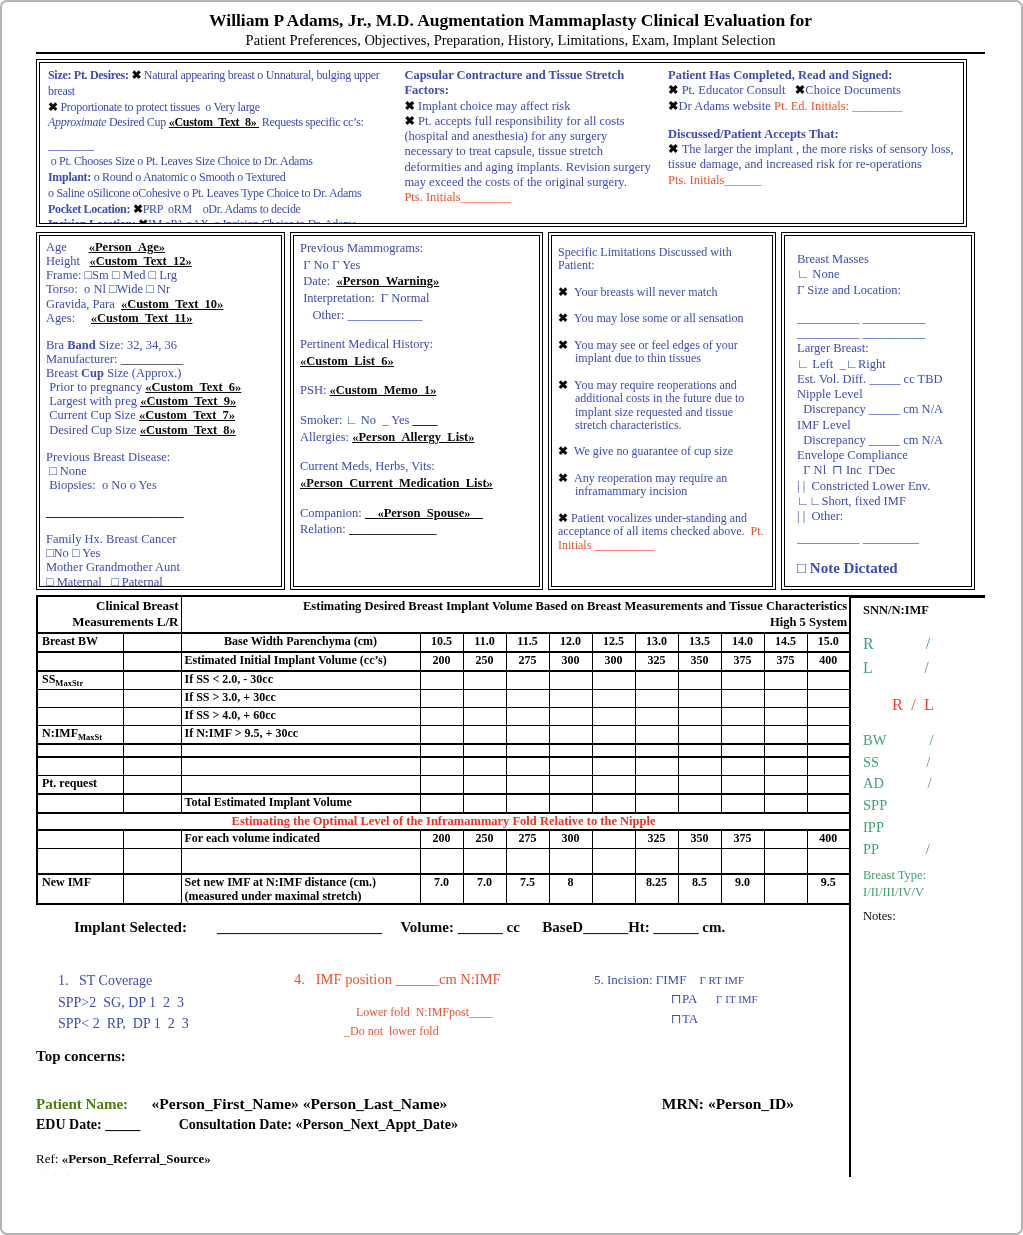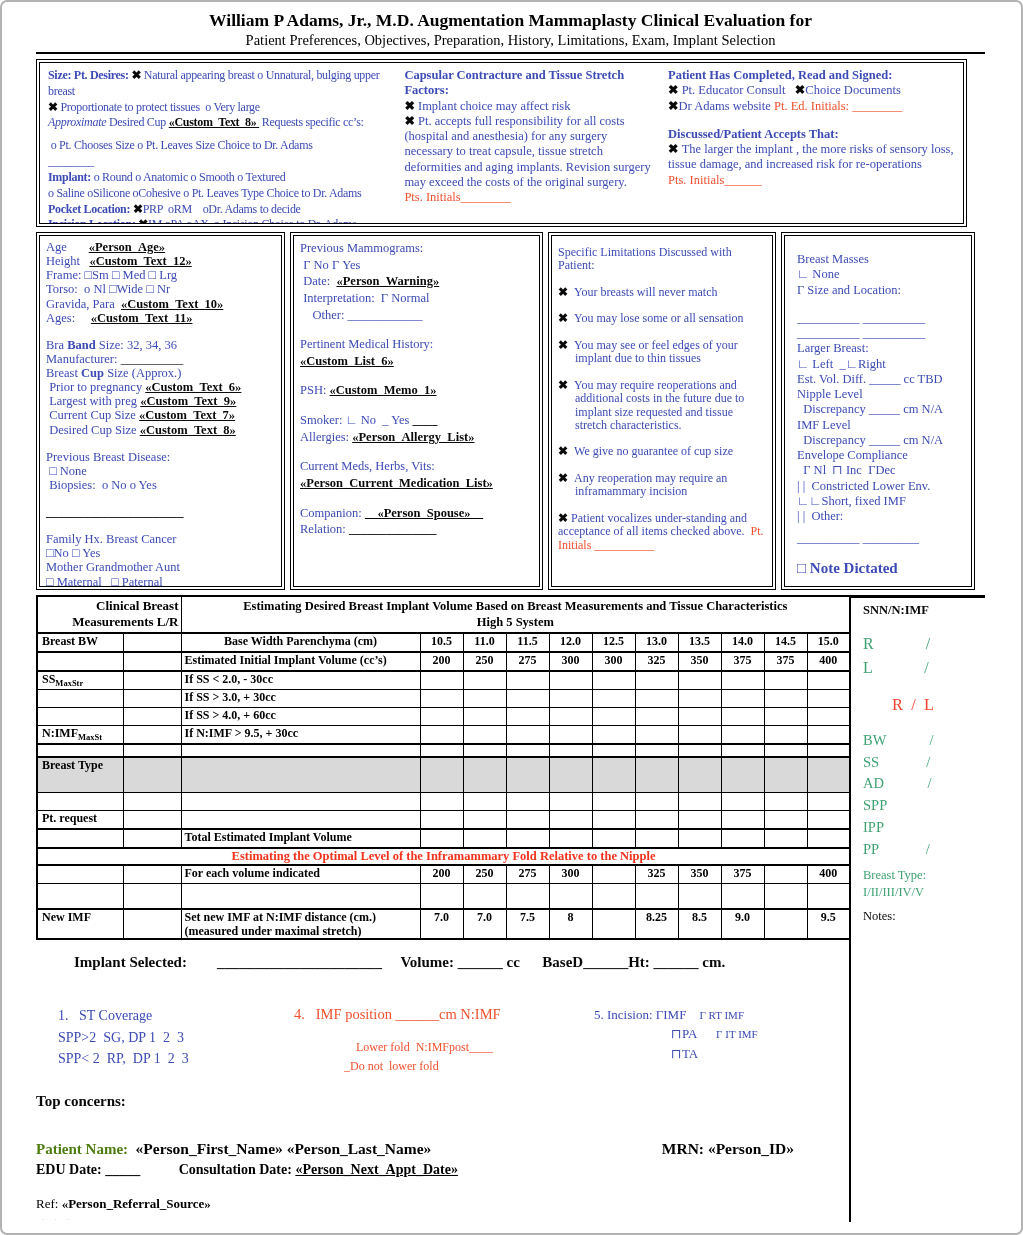--- a/index.html
+++ b/index.html
@@ -29,23 +29,23 @@
   .sg.x{color:#0a0a0a;font-weight:bold;}
   .sg.k{color:#0a0a0a;}
   .sg.kb{color:#0a0a0a;font-weight:bold;}
   .sg.m{color:#0a0a0a;font-weight:bold;text-decoration:underline;}
   .sg.r{color:#f0512e;}
   .sg.g{color:#3fa371;}
   .sg.rd{color:#f4432e;}
   .sg.r2{color:#f0512e;font-size:14.5px;}
   .sg.r2s{color:#f0512e;font-size:12px;}
   .sg.pbl{color:#4d7c0f;font-weight:bold;font-size:15px;}
-  .sg.kb15{color:#000;font-weight:bold;font-size:15.5px;}
+  .sg.kb15{color:#000;font-weight:bold;font-size:15.5px;margin-left:16px;}
   .sg.kb14{color:#000;font-weight:bold;font-size:14px;}
-  .sg.kb14u{color:#000;font-weight:bold;font-size:14px;text-decoration:underline;}
+  .sg.kb14u{color:#000;font-weight:bold;font-size:14px;}
   .sg.k13{color:#000;font-size:13px;}
   .sg.kb13{color:#000;font-weight:bold;font-size:13px;}
   
   .topbox{border:4px double #000;margin:5px 18px 0 0;height:168px;box-sizing:border-box;
     display:flex;gap:12px;padding:5px 8px 0 8px;overflow:hidden;}
   .topbox .c1{width:39%;font-size:12px;letter-spacing:-0.3px;line-height:1.32;}
   .topbox .c2{width:28.5%;font-size:12.5px;line-height:1.22;}
   .topbox .c3{width:32.5%;font-size:12.5px;line-height:1.22;}
   
   .row2{display:flex;gap:5px;margin:5px 10px 0 0;height:358px;}
@@ -61,40 +61,40 @@
     padding:4px 0 0 12px;box-sizing:border-box;font-size:12.5px;line-height:1.35;}
   .side .ln.lg{font-size:16px;line-height:1.5;}
   .side .ln.lg2{font-size:16.5px;line-height:1.45;}
   .side .ln.md{font-size:14.5px;line-height:1.5;}
   
   .tblwrap table{border-collapse:collapse;table-layout:fixed;width:813px;color:#000;
     border:2.5px solid #000;}
   .tblwrap th,.tblwrap td{border:1px solid #000;}
   .tblwrap thead th{border-bottom:2.5px solid #000;padding:1px 2px;vertical-align:top;}
   .corner{font-size:13px;font-weight:bold;text-align:right;line-height:1.25;}
-  .mainhdr{font-size:12.5px;font-weight:bold;text-align:center;line-height:1.3;}
+  .mainhdr{font-size:12.5px;font-weight:bold;text-align:right;line-height:1.3;}
   .tblwrap td{padding:0 3px;height:17px;font-weight:bold;font-size:12px;line-height:1.18;vertical-align:top;}
   .tblwrap td.lab{padding-left:4px;}
   .tblwrap td.val{text-align:center;}
   .tblwrap td.desc.ctr{text-align:center;}
   .tblwrap tr.bb2 td{border-bottom:2.5px solid #000;}
   .tblwrap tr.rsm td{height:11px;}
   .tblwrap tr.gray td{background:#d9d9d9;}
   .tblwrap tr.rtall td{height:34px;}
   .tblwrap tr.rtall2 td{height:24px;}
   .tblwrap td.redrow{color:#f2321c;text-align:center;font-weight:bold;font-size:12.5px;
     border-top:2.5px solid #000;border-bottom:2.5px solid #000;height:15px;}
   sub{font-size:8.5px;}
   
   .implantline{margin-top:14px;font-size:15px;margin-left:38px;}
   .notes{display:flex;margin-top:34px;}
   .n1{width:236px;margin-left:22px;font-size:14px;line-height:1.55;}
   .n2{width:300px;font-size:14px;line-height:1.35;}
   .n3{flex:1;font-size:13px;line-height:1.5;}
-  .topc{margin-top:18px;font-size:15px;font-weight:bold;}
+  .topc{margin-top:8px;font-size:15px;font-weight:bold;}
   .patrow{display:flex;margin-top:30px;align-items:baseline;}
   .patrow .mrn{margin-left:auto;margin-right:55px;}
   .edurow{margin-top:2px;}
   .refrow{margin-top:16px;}
   .artifact{color:#c9c9c9;font-size:9px;letter-spacing:4px;margin-left:6px;}
 </style>
 </head>
 <body>
 
 <div class="sheet">
@@ -103,22 +103,22 @@
     <div class="t1">William P Adams, Jr., M.D. Augmentation Mammaplasty Clinical Evaluation for</div>
     <div class="t2">Patient Preferences, Objectives, Preparation, History, Limitations, Exam, Implant Selection</div>
   </div>
 
   <div class="topbox">
     <div class="c1">
         <div class="ln"><span class="sg bb">Size: Pt. Desires: </span><span class="sg x">✖ </span><span class="sg b">Natural appearing breast o Unnatural, bulging upper breast</span></div>
         <div class="ln"><span class="sg x">✖ </span><span class="sg b">Proportionate to protect tissues  o Very large</span></div>
         <div class="ln"><span class="sg bi">Approximate</span><span class="sg b"> Desired Cup </span><span class="sg m">«Custom_Text_8» </span><span class="sg b"> Requests specific cc’s:</span></div>
         <div class="ln gap8">&nbsp;</div>
+        <div class="ln"><span class="sg b">________</span></div>
         <div class="ln"><span class="sg b"> o Pt. Chooses Size o Pt. Leaves Size Choice to Dr. Adams</span></div>
-        <div class="ln"><span class="sg b">________</span></div>
         <div class="ln"><span class="sg bb">Implant:</span><span class="sg b"> o Round o Anatomic o Smooth o Textured</span></div>
         <div class="ln"><span class="sg b">o Saline oSilicone oCohesive o Pt. Leaves Type Choice to Dr. Adams</span></div>
         <div class="ln"><span class="sg bb">Pocket Location: </span><span class="sg x">✖</span><span class="sg b">PRP  oRM    oDr. Adams to decide</span></div>
         <div class="ln"><span class="sg bb">Incision Location: </span><span class="sg x">✖</span><span class="sg b">IM oPA oAX  o Incision Choice to Dr. Adams</span></div>
       </div>
     <div class="c2">
         <div class="ln"><span class="sg bb">Capsular Contracture and Tissue Stretch Factors:</span></div>
         <div class="ln"><span class="sg x">✖ </span><span class="sg b">Implant choice may affect risk</span></div>
         <div class="ln"><span class="sg x">✖ </span><span class="sg b">Pt. accepts full responsibility for all costs (hospital and anesthesia) for any surgery necessary to treat capsule, tissue stretch deformities and aging implants. Revision surgery may exceed the costs of the original surgery.    </span><span class="sg r">Pts. Initials________</span></div>
       </div>
@@ -355,35 +355,20 @@
                 <td class="val"></td>
                 <td class="val"></td>
                 <td class="val"></td>
                 <td class="val"></td>
                 <td class="val"></td>
                 <td class="val"></td>
                 <td class="val"></td>
                 <td class="val"></td>
                 <td class="val"></td>
               </tr>
-              <tr class="gray rtall">
-                <td class="lab">Breast Type</td>
-                <td class="subcol"></td>
-                <td class="desc"></td>
-                <td class="val"></td>
-                <td class="val"></td>
-                <td class="val"></td>
-                <td class="val"></td>
-                <td class="val"></td>
-                <td class="val"></td>
-                <td class="val"></td>
-                <td class="val"></td>
-                <td class="val"></td>
-                <td class="val"></td>
-              </tr>
               <tr>
                 <td class="lab"></td>
                 <td class="subcol"></td>
                 <td class="desc"></td>
                 <td class="val"></td>
                 <td class="val"></td>
                 <td class="val"></td>
                 <td class="val"></td>
                 <td class="val"></td>
                 <td class="val"></td>

